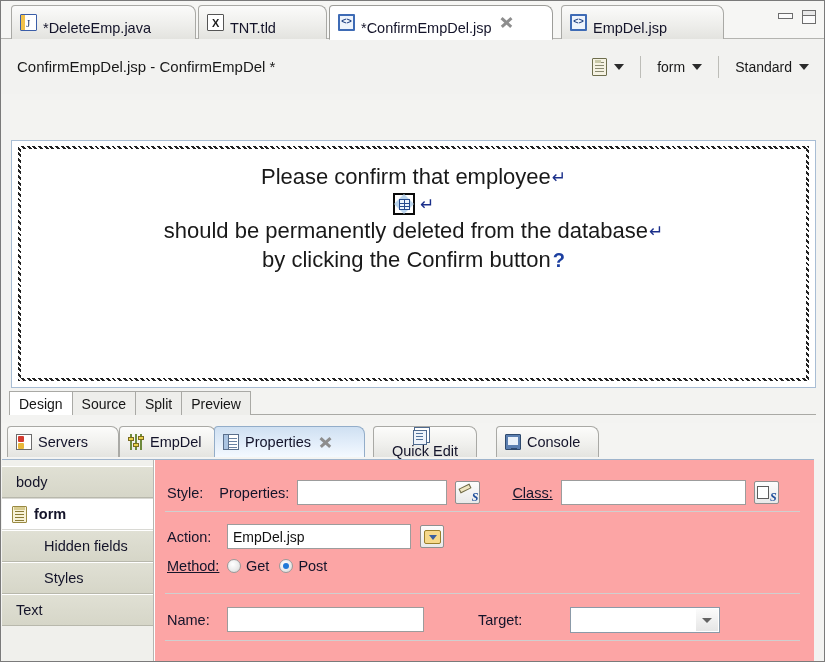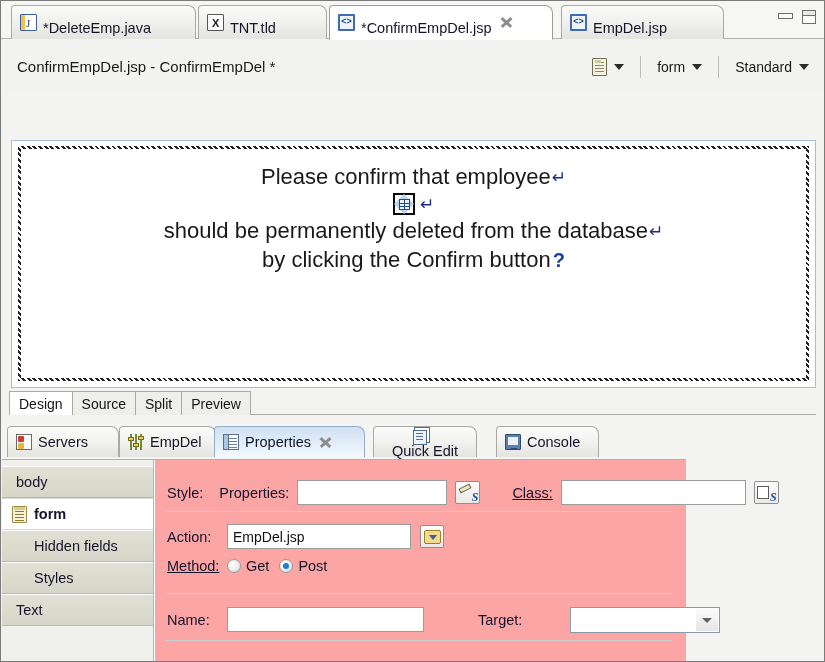--- a/index.html
+++ b/index.html
@@ -267,38 +267,38 @@
   .ico-console{ background:#5b7fb0; border:1px solid #2f4a6e; border-radius:1px;}
   .ico-console::before{
     content:''; position:absolute; left:2px; top:2px; right:2px; height:8px; background:#eaf1f9;
   }
   .ico-console::after{
     content:''; position:absolute; left:5px; bottom:-1px; width:6px; height:2px; background:#2f4a6e;
   }
 
   
   .props-panel {
-    position:absolute; left:1px; top:458px; width:684px; height:203px;
+    position:absolute; left:1px; top:458px; width:812px; height:203px;
     background:#ffffff;
     border-top:1px solid #9fb4cc;
   }
   .props-side {
     position:absolute; left:0; top:0; width:152px; bottom:0;
     background:#f0f0ec; border-right:1px solid #b6b6b2;
     padding-top:6px;
   }
   .side-item {
     height:32px; display:flex; align-items:center;
     font-size:14.5px; color:#14142a;
     background: linear-gradient(to bottom,#e0e0d4 0%, #d6d6c8 100%);
     border-top:1px solid #ffffff;
     border-bottom:1px solid #b8b8ac;
     padding-left:14px;
   }
-  .side-item.indent { padding-left:32px;text-align:right; }
+  .side-item.indent { padding-left:42px;text-align:right; }
   .side-item.sel {
     background:#ffffff; border-top:1px solid #d9d9d4; border-bottom:1px solid #d9d9d4;
     font-weight:bold; padding-left:10px;
   }
   .side-ico-form{
     width:15px; height:17px; margin-right:7px; position:relative;
     background:#f7f2d8; border:1px solid #9a8a42; border-radius:1px;
   }
   .side-ico-form::before{
     content:''; position:absolute; left:2px; top:4px; right:2px; height:1px; background:#8a7a35;

